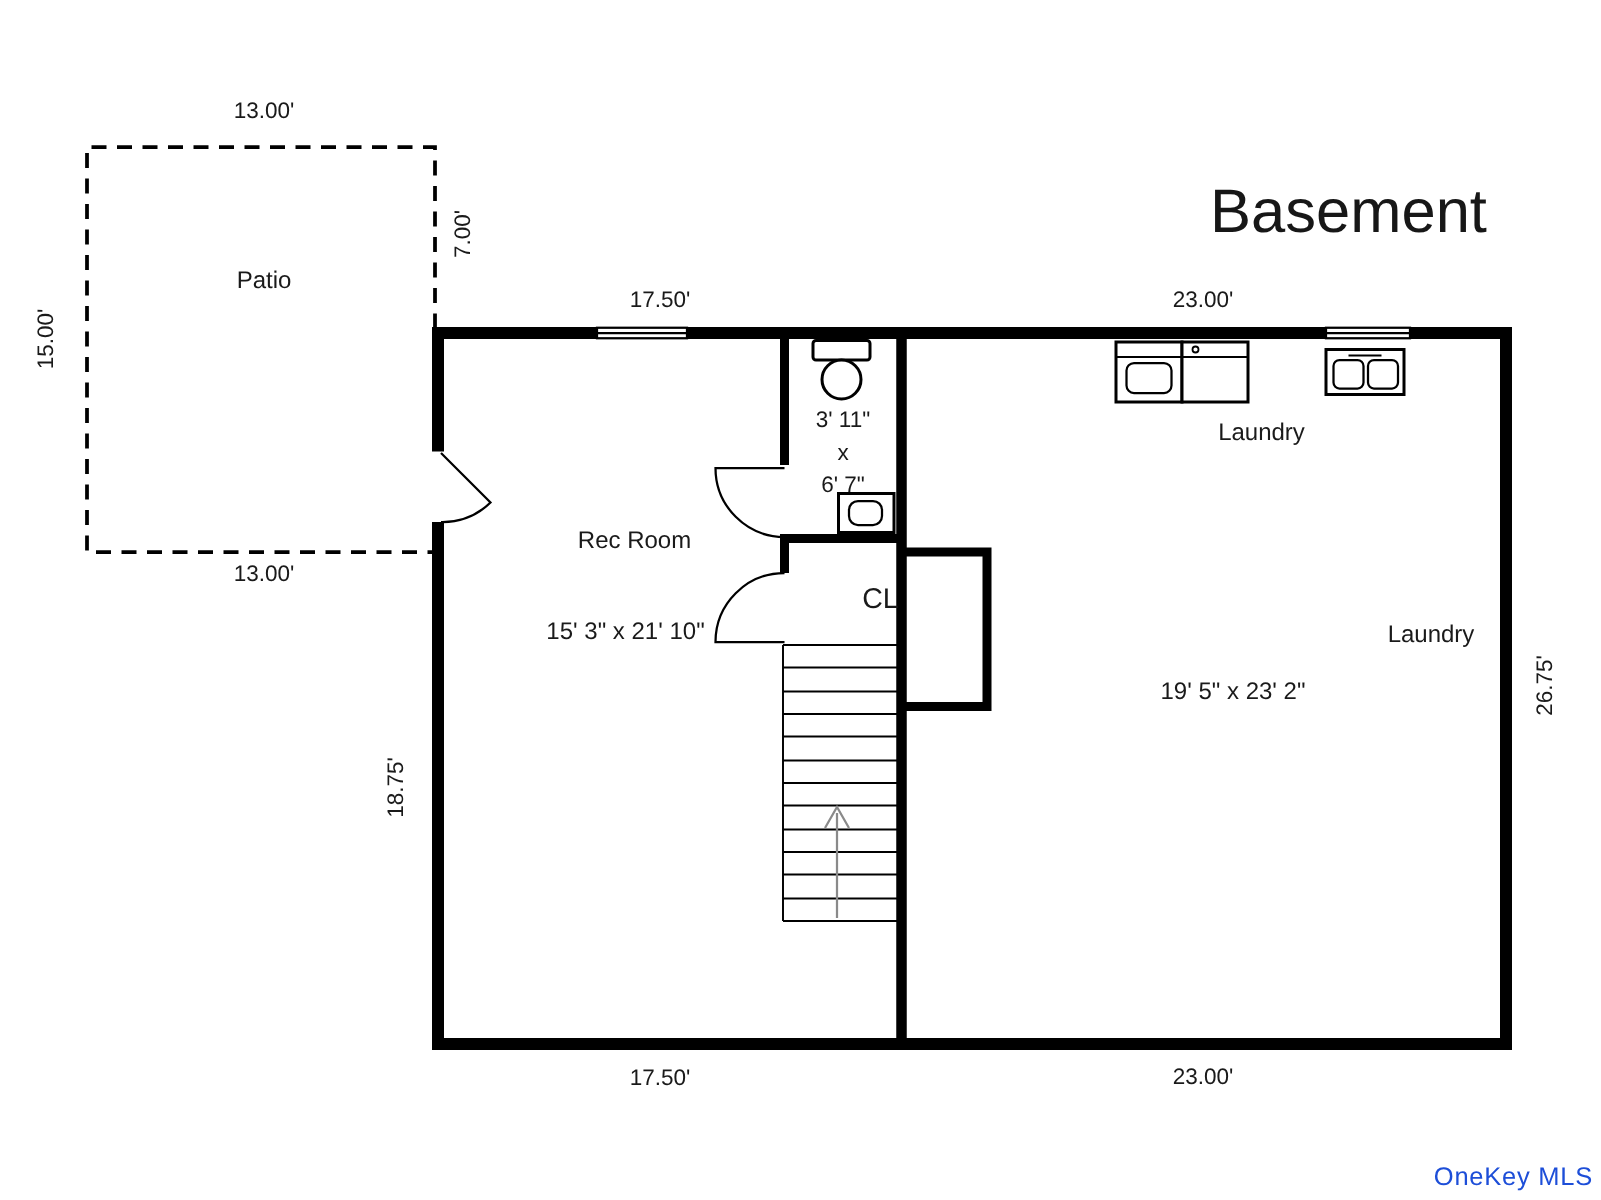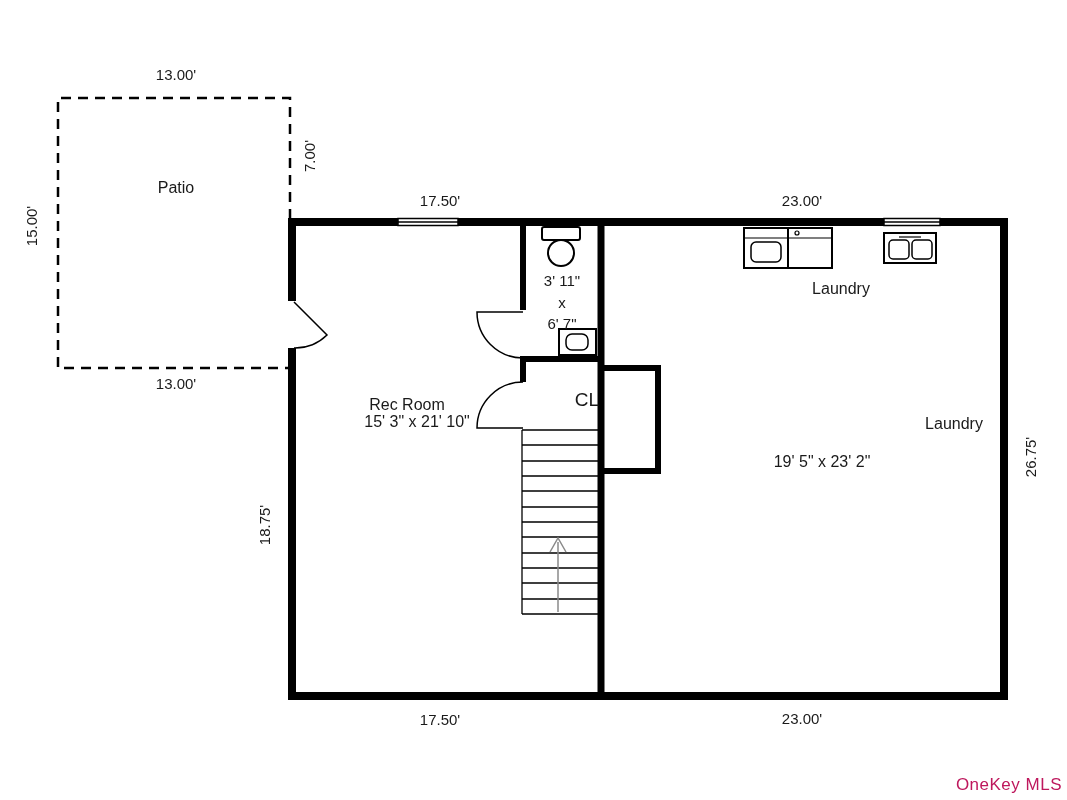--- a/index.html
+++ b/index.html
@@ -44,21 +44,21 @@
     text-align: center;
     font-size: 15px;
     line-height: 21.5px;
     white-space: nowrap;
   }
   .bathdims span { display: block; }
   .watermark {
     position: absolute;
     right: 5px; bottom: 5px;
     font-size: 17px;
-    color: #be185d;
+    color: #1d4ed8;
     letter-spacing: 0.5px;
   }
 </style>
 </head>
 <body>
 
 <div class="canvas">
 
   <svg class="plan" width="1067" height="800" viewBox="0 0 1067 800">
 
@@ -138,35 +138,36 @@
     </g>
 
     <g stroke="#000" fill="#fff">
       <rect x="884" y="233" width="52" height="30" stroke-width="2"></rect>
       <rect x="889" y="240" width="20" height="19" rx="4" stroke-width="1.5"></rect>
       <rect x="912" y="240" width="20" height="19" rx="4" stroke-width="1.5"></rect>
       <line x1="899" y1="237" x2="921" y2="237" stroke-width="1.2"></line>
     </g>
   </svg>
 
+  <div class="title">Basement</div>
 
   <div class="lbl room" style="left:176px; top:188px; font-size:16px;">Patio</div>
   <div class="lbl dim" style="left:176px; top:74px;">13.00'</div>
   <div class="lbl dim v" style="left:309px; top:156px;">7.00'</div>
   <div class="lbl dim v" style="left:31px; top:226px;">15.00'</div>
   <div class="lbl dim" style="left:176px; top:383px;">13.00'</div>
 
   <div class="lbl dim" style="left:440px; top:200px;">17.50'</div>
   <div class="lbl dim" style="left:802px; top:200px;">23.00'</div>
   <div class="lbl dim v" style="left:264px; top:525px;">18.75'</div>
   <div class="lbl dim v" style="left:1030px; top:457px;">26.75'</div>
   <div class="lbl dim" style="left:440px; top:719px;">17.50'</div>
   <div class="lbl dim" style="left:802px; top:718px;">23.00'</div>
 
-  <div class="lbl room" style="left:407px; top:361px;margin-top:44px;">Rec Room</div>
+  <div class="lbl room" style="left:423px; top:361px;">Rec Room</div>
   <div class="lbl size" style="left:417px; top:422px;">15' 3" x 21' 10"</div>
 
   <div class="bathdims">
     <span>3' 11"</span>
     <span>x</span>
     <span>6' 7"</span>
   </div>
 
   <div class="lbl cl" style="left:568px; top:400px;margin-left:19px;">CL</div>
 

